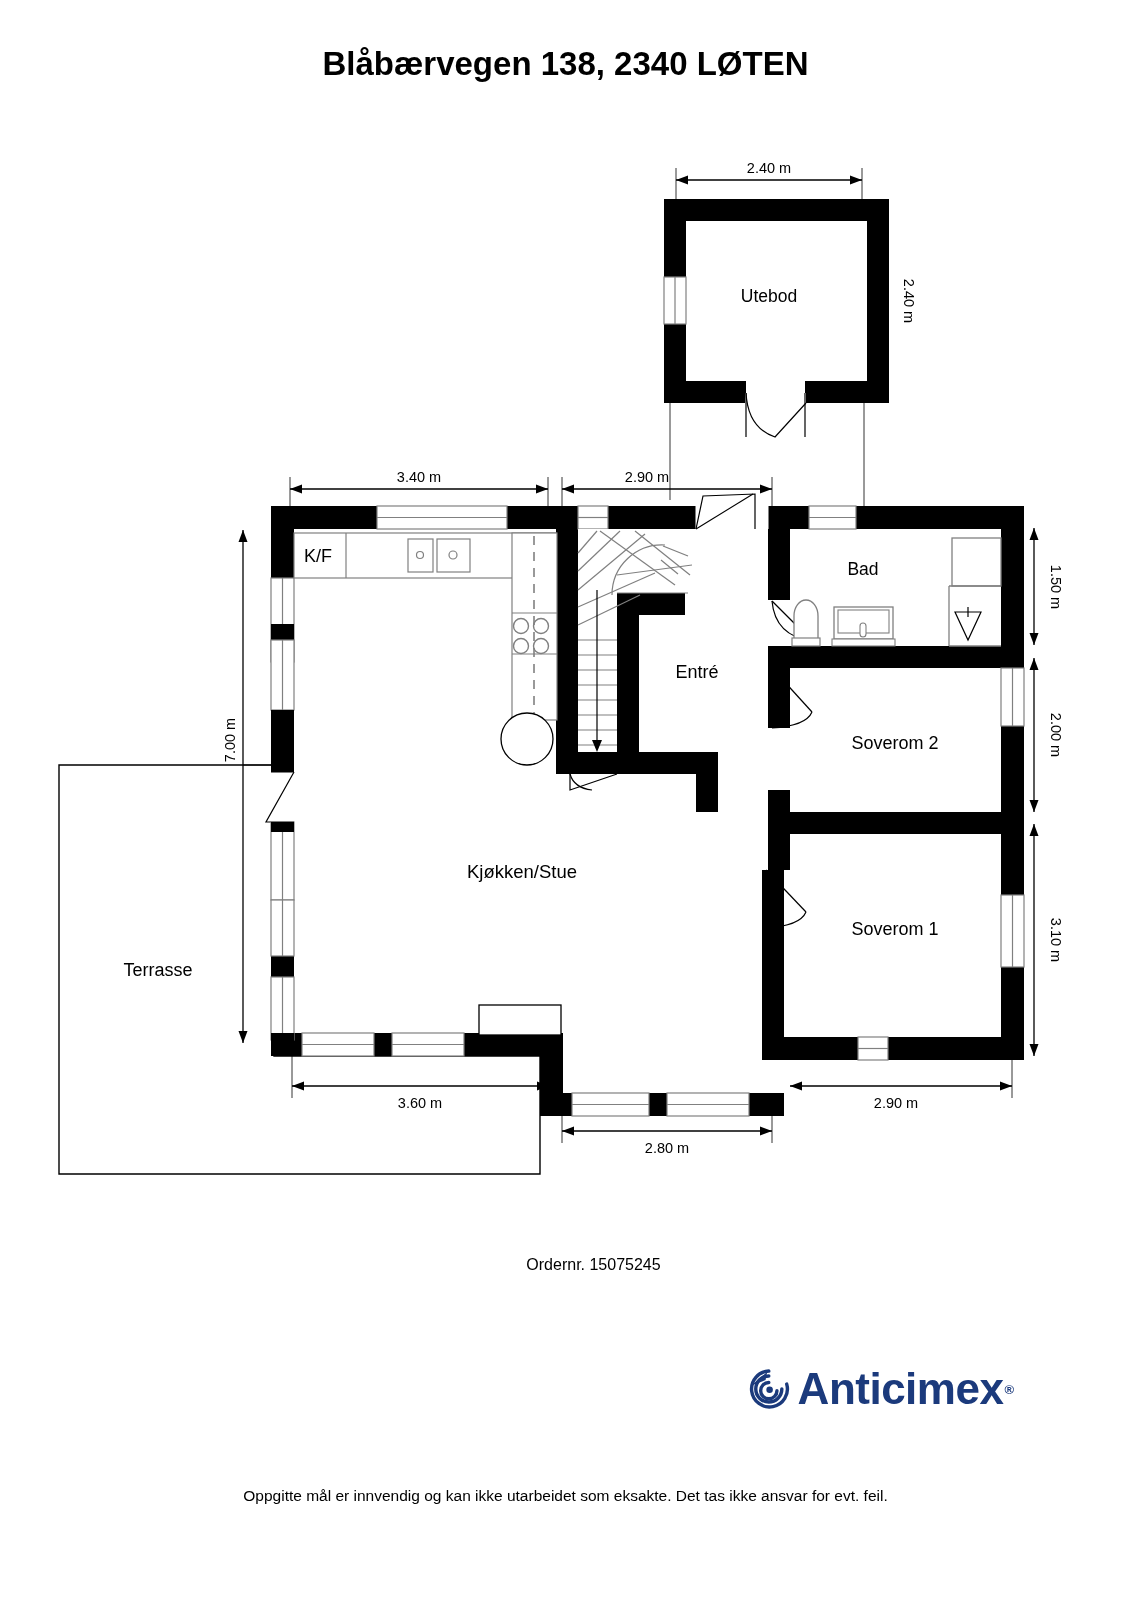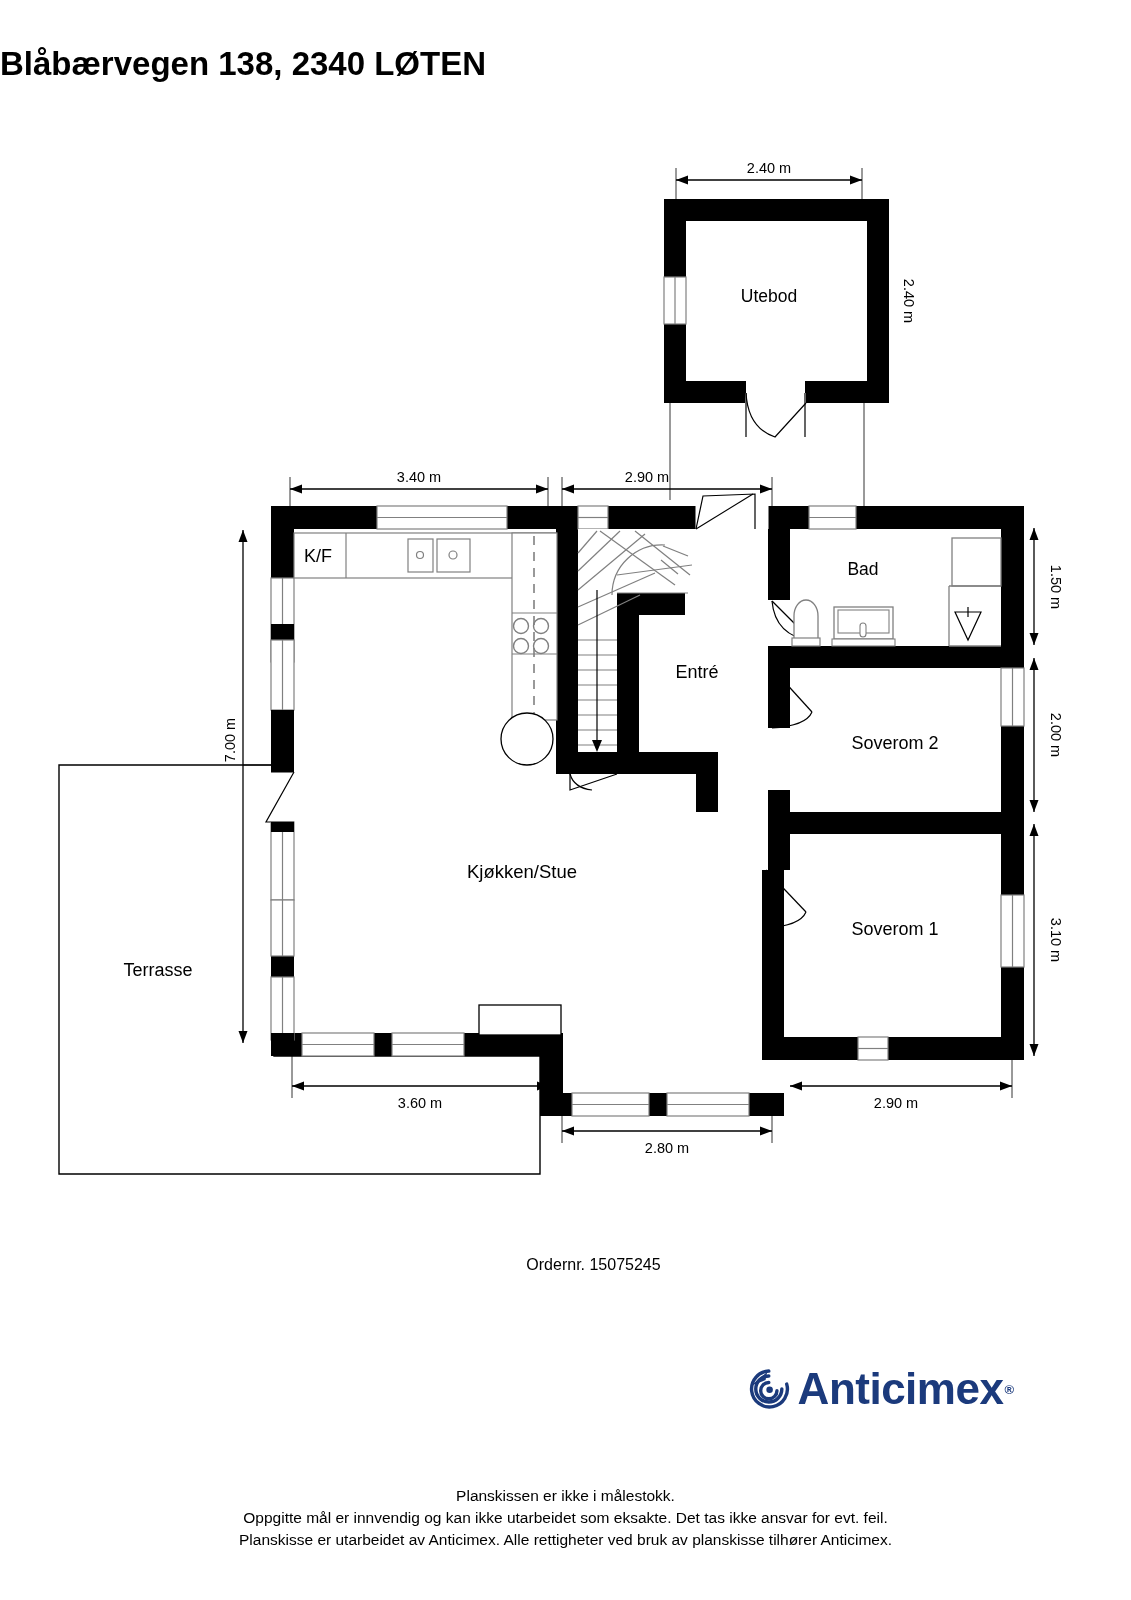--- a/index.html
+++ b/index.html
@@ -15,21 +15,21 @@
     color: #000000;
     overflow: hidden;
   }
 
   
   #title-block {
     position: absolute;
     top: 46px;
     left: 0;
     width: 1131px;
-    text-align: left;
+    text-align: center;
   }
   #main-title {
     font-size: 33px;
     font-weight: bold;
     letter-spacing: 0px;
     line-height: 1.1;
   }
   #sub-title {
     font-size: 27px;
     font-weight: bold;
@@ -511,16 +511,14 @@
       <path d="M 38 30 A 10 10 0 1 1 28 20"></path>
     </g>
     <circle cx="29" cy="29" r="4" fill="#1b3a7c"></circle>
     <path d="M 6 24 L 26 7 L 24 17 Z" fill="#1b3a7c"></path>
   </svg>
   <span id="logo-text">Anticimex</span>
   <span id="logo-reg">®</span>
 </div>
 
 <div id="footer-note">
-  <div>Planskissen er ikke i målestokk.</div>
   <div>Oppgitte mål er innvendig og kan ikke utarbeidet som eksakte. Det tas ikke ansvar for evt. feil.</div>
-  <div>Planskisse er utarbeidet av Anticimex. Alle rettigheter ved bruk av planskisse tilhører Anticimex.</div>
 </div>
 
 </body></html>

